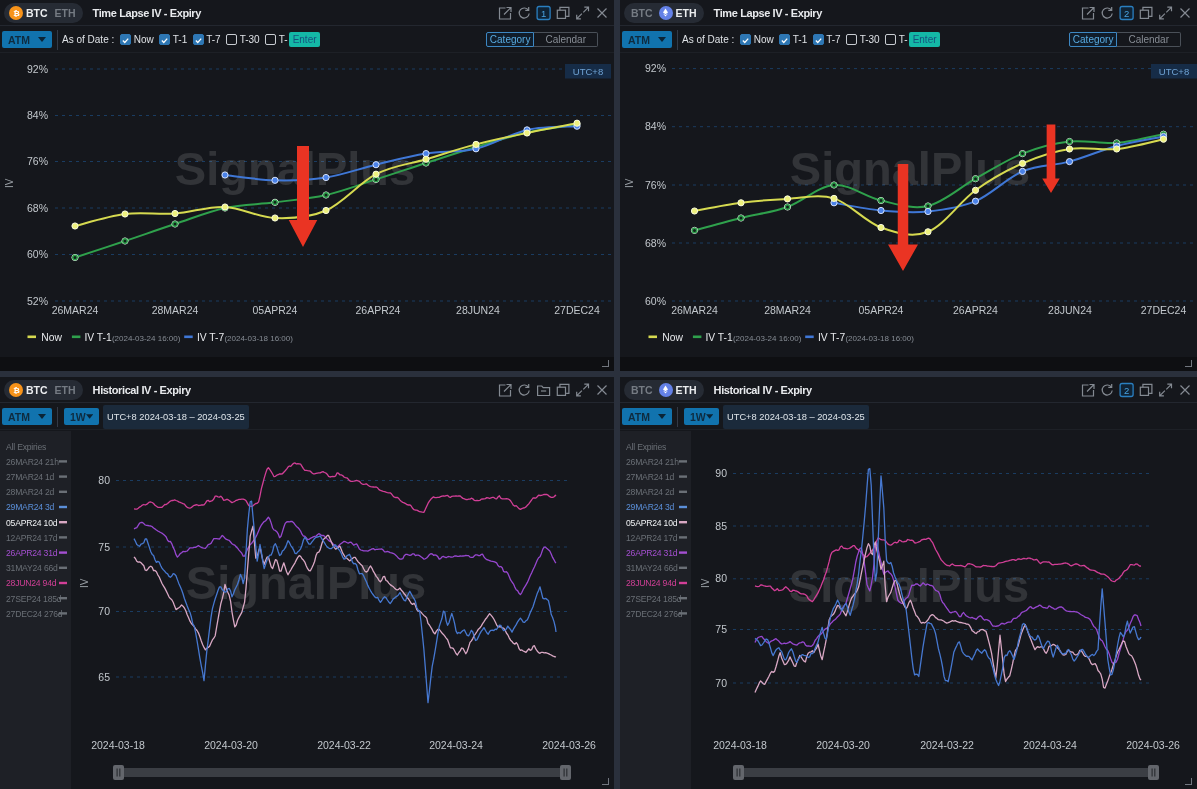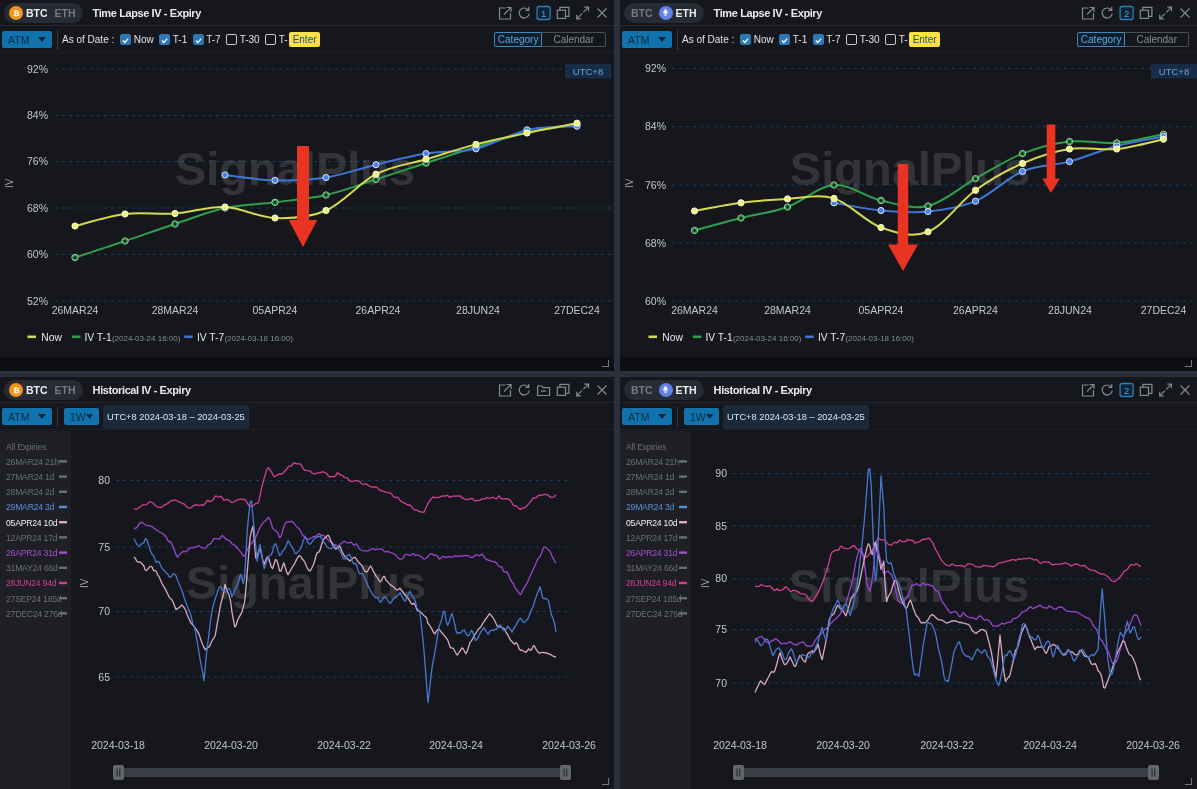--- a/index.html
+++ b/index.html
@@ -7,30 +7,30 @@
   border-bottom:1px solid #23272f}
 .pill{margin-left:4px;height:20px;background:#262b34;border-radius:10px;display:flex;align-items:center;
   padding:0 7px 0 5px;gap:3px}
 .coin{width:14px;height:14px;border-radius:50%;display:inline-flex;align-items:center;justify-content:center}
 .pill .on{color:#eceef0;font-weight:bold;font-size:10.5px}
 .pill .offc{color:#757b83;font-weight:bold;font-size:10.5px;margin-left:4px}
 .pill .offc:first-child{margin-left:2px;margin-right:3px}
 .title{color:#e8eaed;font-weight:bold;font-size:11px;letter-spacing:-0.4px;margin-left:10px}
 .tb{position:absolute;left:0;top:27px;width:100%;height:26px;display:flex;align-items:center;border-bottom:1px solid #1d2026}
 .sel{height:17px;background:#1173ae;border-radius:2px;margin-left:2px;display:inline-flex;align-items:center;
-  justify-content:space-between;padding:0 6px;color:#0f2b3f;font-weight:normal;font-size:10.5px;flex:none}
+  justify-content:space-between;padding:0 6px;color:#0f2b3f;font-weight:bold;font-size:10.5px;flex:none}
 .vsep{width:1px;height:20px;background:#343945;margin:0 4px 0 5px;flex:none}
 .aslab{color:#dfe2e6;font-size:10px;margin-right:6px}
 .cb{width:11px;height:11px;border:1px solid #c9cdd2;border-radius:2px;display:inline-flex;margin-right:2.5px;flex:none}
 .cb.on{background:#2e77b4;border-color:#2e77b4}
 .cblab{color:#dfe2e6;font-size:10px;margin-right:5.5px}
-.enter{width:31px;height:15px;background:#fde047;border-radius:2px;color:#17517f;font-size:10px;
+.enter{width:31px;height:15px;background:#14b8a6;border-radius:2px;color:#17517f;font-size:10px;
   display:inline-flex;align-items:center;justify-content:center;margin-left:-4px}
 .grow{flex:1}
-.catcal{display:inline-flex;margin-right:8px;height:15px}
+.catcal{display:inline-flex;margin-right:16px;height:15px}
 .cat{border:1px solid #3d87c2;color:#58aae0;font-size:10px;padding:0 3px;display:inline-flex;align-items:center;
   border-radius:2px 0 0 2px;background:#101d2b}
 .cal{border:1px solid #4a5058;border-left:none;color:#878d95;font-size:10px;padding:0 11px;
   display:inline-flex;align-items:center;border-radius:0 2px 2px 0}
 .dater{height:17px;background:#1b2a3b;border-radius:2px;color:#dfe5ea;font-size:9.3px;display:inline-flex;
   align-items:center;padding:12px 4px;margin-left:4px}
 .foot{position:absolute;left:0;bottom:0;width:100%;height:14px;background:#0e0f12}
 .corner{position:absolute;right:5px;bottom:4px;width:7px;height:7px;
   border-right:1.5px solid #8a9099;border-bottom:1.5px solid #8a9099;opacity:.8}
 </style></head><body>

